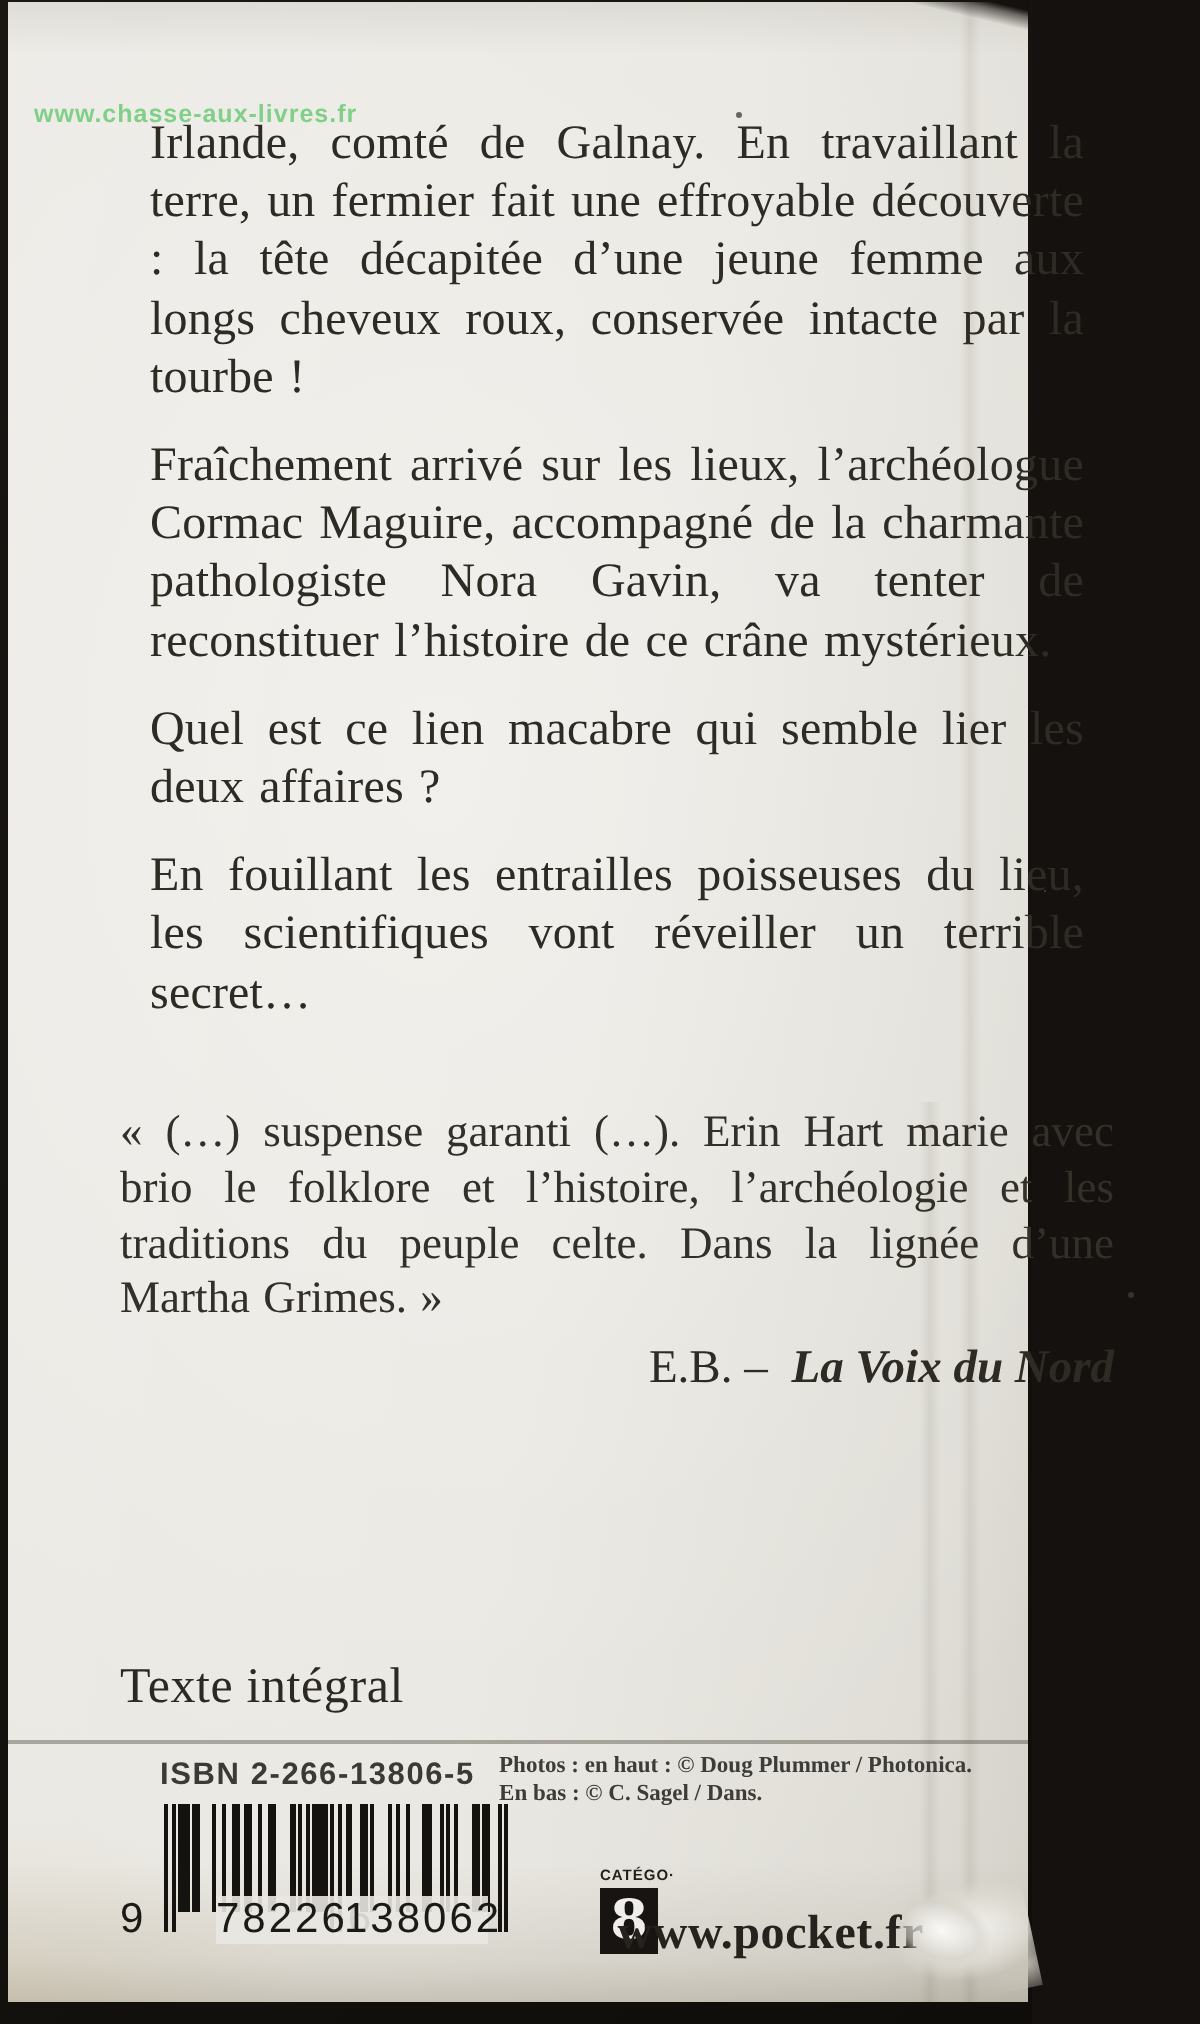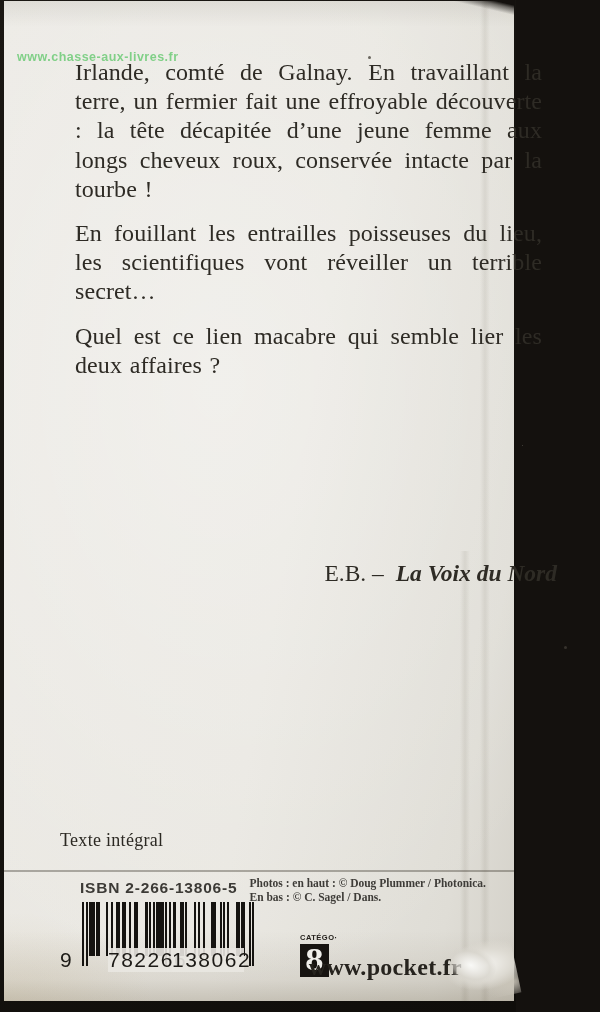--- a/index.html
+++ b/index.html
@@ -46,21 +46,21 @@
   .blurb p{
     margin:15px;font-size:24px;line-height:29.2px;text-align:justify;
     word-spacing:1.5px;letter-spacing:.1px;color:#2e2b25;
   }
   
   .review{position:absolute;left:56px;top:551px;width:497px;z-index:2;}
   .review-quote{margin:0;font-size:22.5px;line-height:27.8px;text-align:justify;word-spacing:1px;color:#332f29;}
   .review-attr{margin-top:8px;text-align:right;font-size:23.5px;color:#2e2b25;}
   .review-attr .src{font-style:italic;font-weight:bold;margin-left:6px;}
   
-  .edition{position:absolute;left:56px;top:829px;font-size:18px;letter-spacing:.3px;color:#2c2923;z-index:2;}
+  .edition{position:absolute;left:56px;top:829px;font-size:25px;letter-spacing:.3px;color:#2c2923;z-index:2;}
   .rule{position:absolute;left:0;right:0;top:869px;height:1.5px;background:rgba(70,64,54,0.40);z-index:2;}
   .isbn{position:absolute;left:76px;top:878px;font-family:"Liberation Sans",sans-serif;
     font-size:15.5px;letter-spacing:.8px;color:#3c3a36;font-weight:bold;z-index:2;}
   .credits{position:absolute;right:28px;top:876px;text-align:left;font-family:Liberation Serif, serif;
     font-size:11.5px;line-height:13.5px;color:#3e3c38;font-weight:bold;z-index:2;}
   
   .barcode-block{position:absolute;left:56px;top:901px;width:200px;height:80px;z-index:2;}
   .bars{position:absolute;left:22px;top:0;width:172px;height:64px;}
   .bars .bar{position:absolute;top:0;background:#151310;}
   .bc-digit-lead{position:absolute;left:0px;top:46px;font-family:"Liberation Sans",sans-serif;font-size:21px;color:#1c1a16;}
@@ -90,25 +90,27 @@
     <div class="shade-bottom"></div>
     <div class="crease c1"></div>
     <div class="crease c2"></div>
     <div class="age-bl"></div>
     <div class="speck" style="left:364px;top:55px;"></div>
 
     <div class="watermark">www.chasse-aux-livres.fr</div>
 
     <div class="blurb">
         <p>Irlande, comté de Galnay. En travaillant la terre, un fermier fait une effroyable découverte : la tête décapitée d’une jeune femme aux longs cheveux roux, conservée intacte par la tourbe !</p>
+        <p>Fraîchement arrivé sur les lieux, l’archéologue Cormac Maguire, accompagné de la charmante pathologiste Nora Gavin, va tenter de reconstituer l’histoire de ce crâne mystérieux.</p>
+        <p>Quel est ce lien macabre qui semble lier les deux affaires ?</p>
         <p>En fouillant les entrailles poisseuses du lieu, les scientifiques vont réveiller un terrible secret…</p>
-        <p>Quel est ce lien macabre qui semble lier les deux affaires ?</p>
       </div>
 
     <div class="review">
+      <p class="review-quote">« (…) suspense garanti (…). Erin Hart marie avec brio le folklore et l’histoire, l’archéologie et les traditions du peuple celte. Dans la lignée d’une Martha Grimes. »</p>
       <div class="review-attr">
         <span>E.B. –</span>
         <span class="src">La Voix du Nord</span>
       </div>
     </div>
 
     <div class="edition">Texte intégral</div>
     <div class="rule"></div>
 
     <div class="isbn">ISBN 2-266-13806-5</div>

